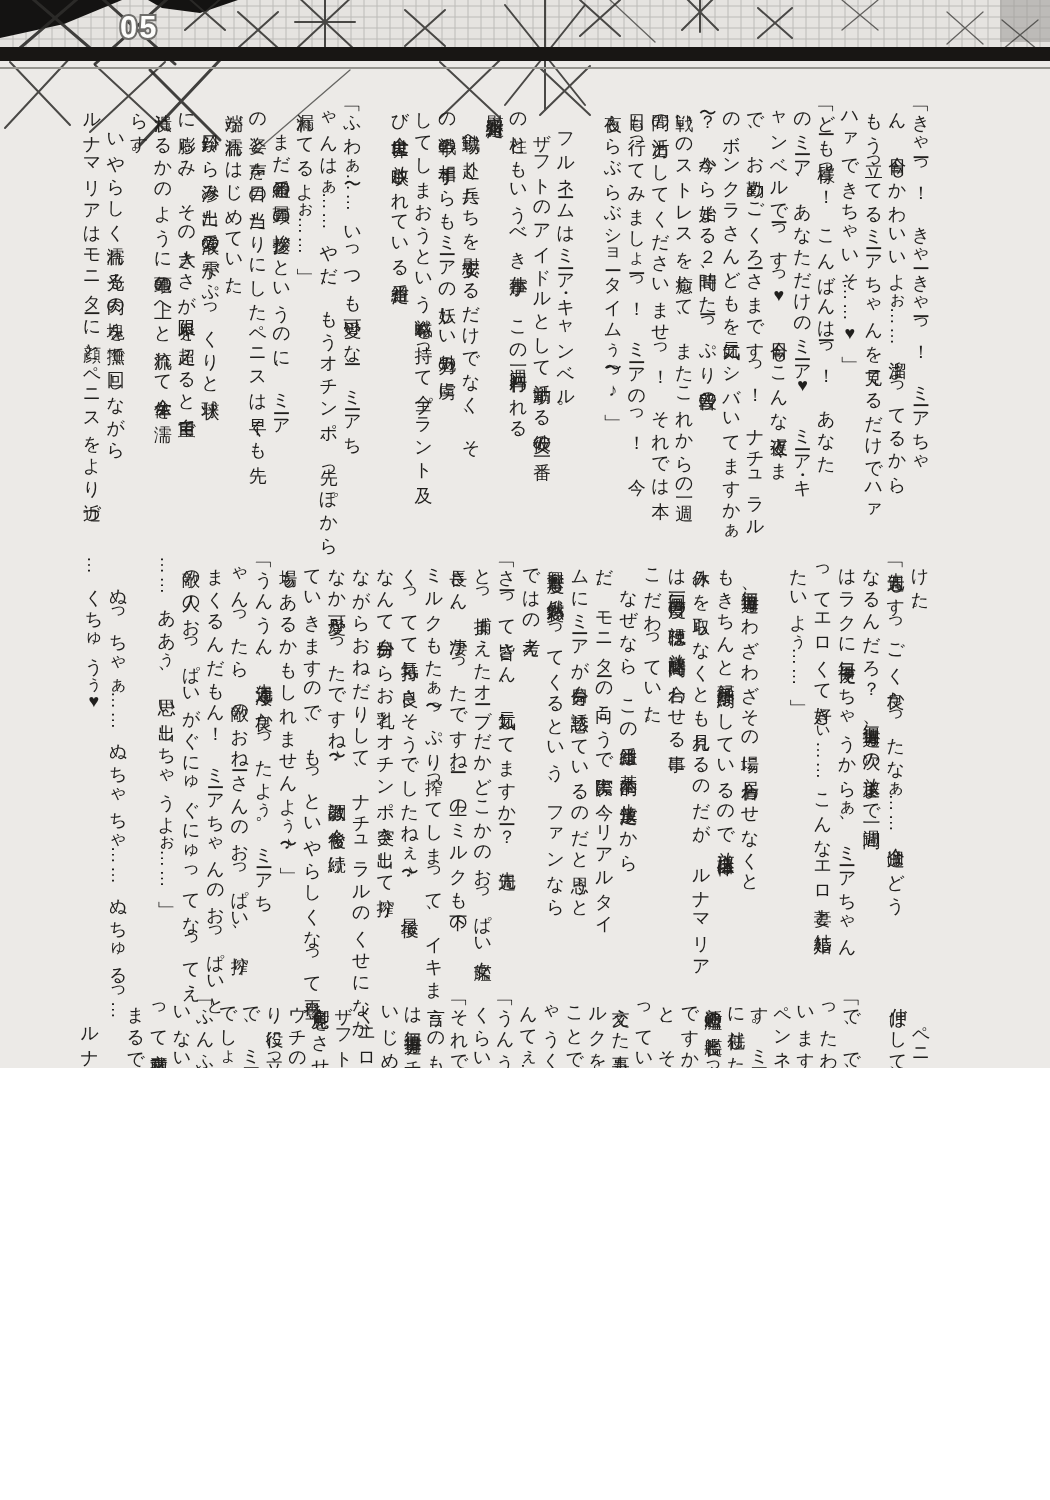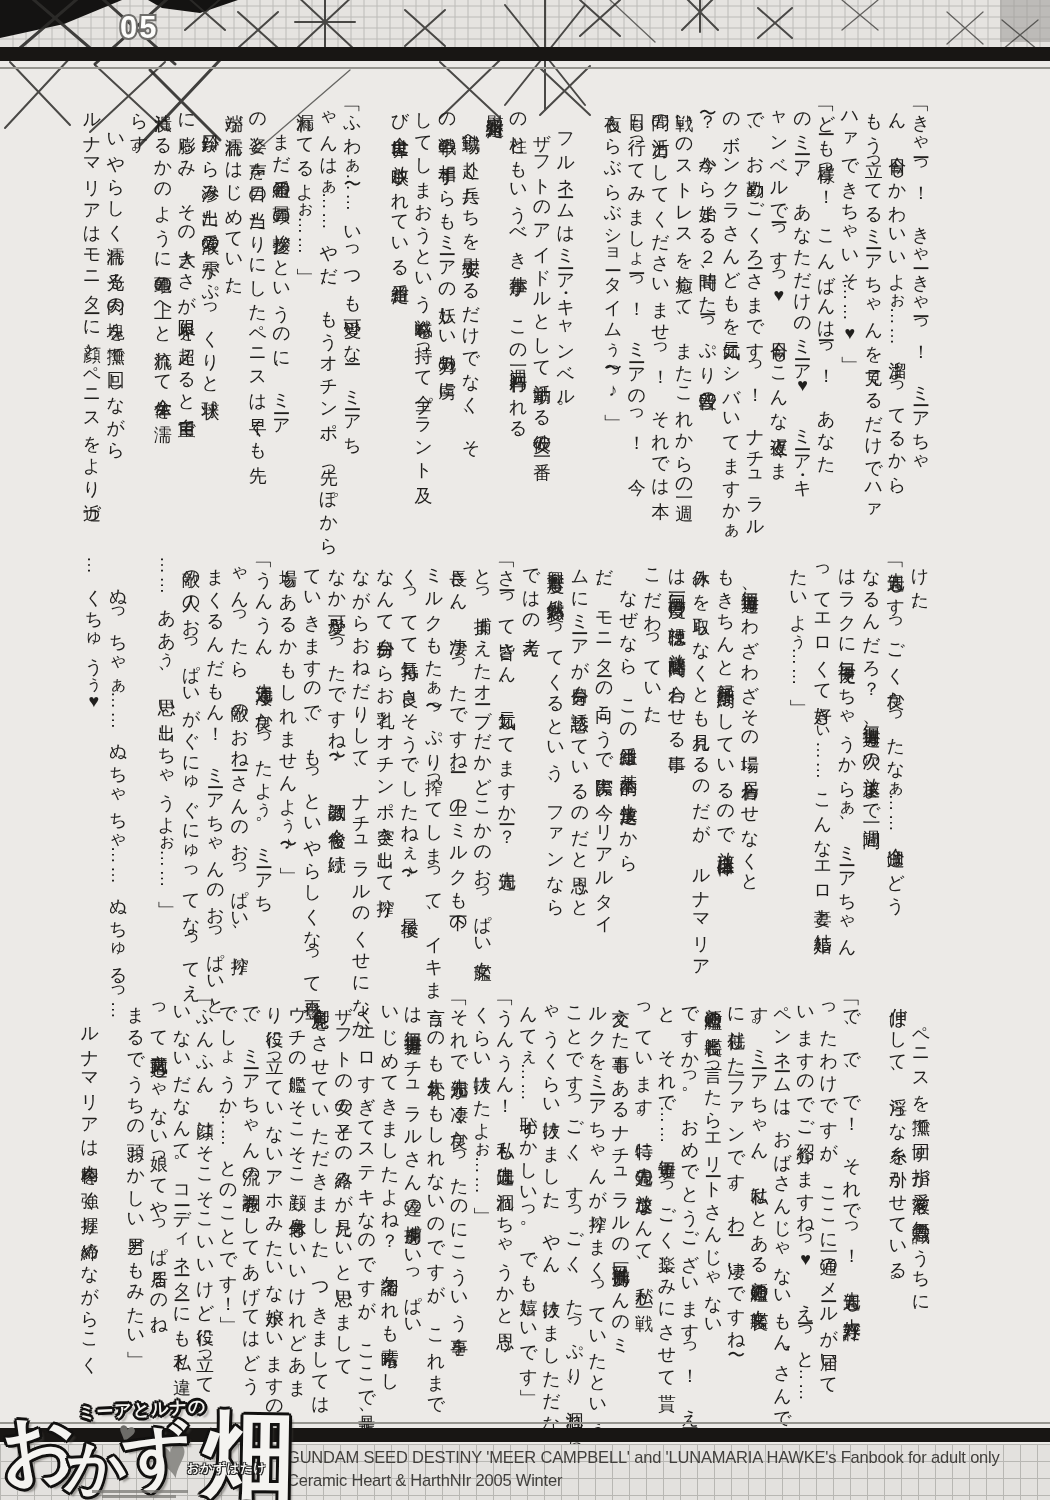--- a/index.html
+++ b/index.html
@@ -1,18 +1,18 @@
 <!DOCTYPE html>
 <html><head>
 <meta charset="utf-8">
 <style>
   html,body{margin:0;padding:0;}
   .page{
     position:relative;
-    width:1050px;height:1500px;
+    width:1050px;height:1068px;
     background:#eceae7;
     overflow:hidden;
     font-family:"Liberation Sans", sans-serif;
   }
   
   .header-svg{position:absolute;left:0;top:0;}
   
   .tblock{
     position:absolute;
     right:118px;

